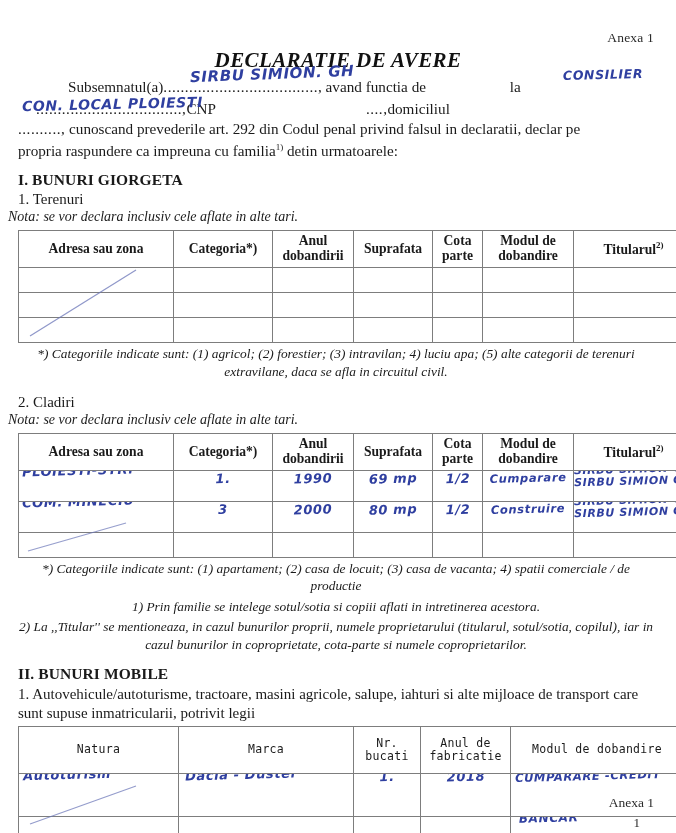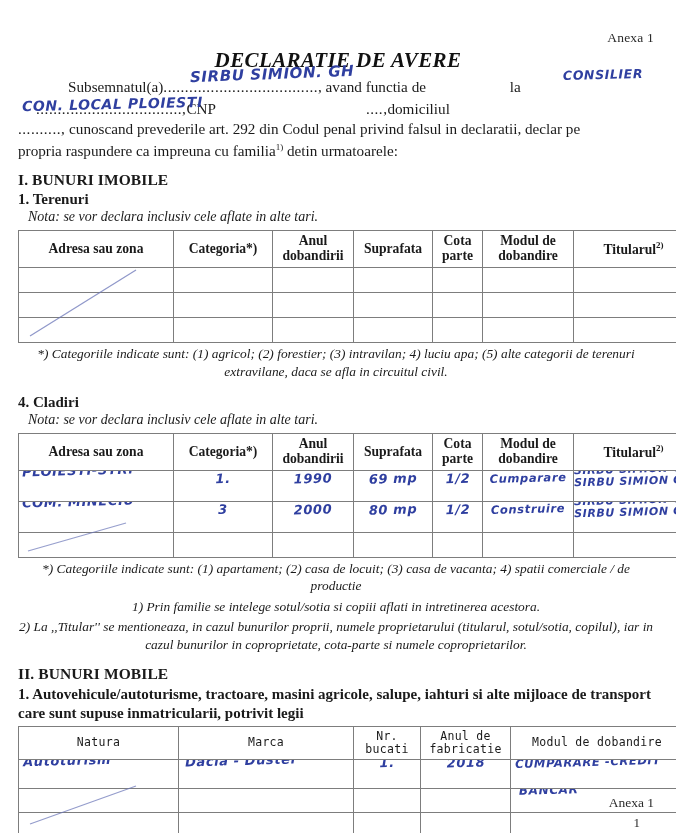--- a/index.html
+++ b/index.html
@@ -89,29 +89,29 @@
 
   
   .sec-title {
     font-weight: bold;
     font-size: 15.5px;
     padding: 0 0 0 18px;
     margin-top: 10px;
     letter-spacing: .1px;
   }
   .sub-title {
-    font-weight: bold;
+    font-weight: normal;
     font-size: 15px;
     padding: 0 14px 0 18px;
     margin-top: 2px;
   }
   .nota {
     font-style: italic;
     font-size: 14px;
-    padding: 1px 0 3px 28px;
+    padding: 1px 0 3px 8px;
   }
 
   
   table.grid {
     border-collapse: collapse;
     margin: 2px 0 0 18px;
     width: 640px;
     table-layout: fixed;
   }
   table.grid th, table.grid td {
@@ -171,21 +171,21 @@
     border-collapse: collapse;
     margin: 3px 0 0 18px;
     width: 640px;
     table-layout: fixed;
   }
   table.grid2 th, table.grid2 td {
     border: 1px solid #7d7d7d;
     font-family: "DejaVu Sans Mono", monospace;
     font-size: 11.5px;
     font-weight: normal;
-    padding: 1px 2px;
+    padding: 8px 2px;
     text-align: center;
     vertical-align: middle;
     height: 21px;
     letter-spacing: .3px;
     overflow: hidden;
   }
   table.grid2 th { height: 30px; line-height: 1.12; }
   .m-natura { width: 155px; }
   .m-marca  { width: 170px; }
   .m-nr     { width: 62px; }
@@ -223,21 +223,21 @@
       <span class="hw hw-func">CONSILIER</span>
     </div>
     <div class="line2">
       <span class="dots">..................................,</span><span>CNP</span><span style="margin-left:150px;" class="dots">....,</span><span>domiciliul</span>
       <span class="hw hw-org">CON. LOCAL PLOIESTI</span>
     </div>
     <p><span class="dots">..........,</span><span> cunoscand prevederile art. 292 din Codul penal privind falsul in declaratii, declar pe</span><br>
     <span>propria raspundere ca impreuna cu familia</span><span class="sup">1)</span><span> detin urmatoarele:</span></p>
   </div>
 
-  <div class="sec-title">I. BUNURI IMOBILE</div>
+  <div class="sec-title">I. BUNURI GIORGETA</div>
   <div class="sub-title">1. Terenuri</div>
   <div class="nota">Nota: se vor declara inclusiv cele aflate in alte tari.</div>
 
   <div class="strike-wrap">
     <table class="grid">
       <thead>
         <tr>
           <th class="c-adresa">Adresa sau zona</th>
           <th class="c-categ">Categoria*)</th>
           <th class="c-an">Anul dobandirii</th>
@@ -277,21 +277,21 @@
         </tr>
       </tbody>
     </table>
     <svg class="strike" style="left:18px; top:34px; width:150px; height:78px;" viewBox="0 0 150 78">
       <line x1="12" y1="72" x2="118" y2="6" stroke="#6b76b8" stroke-width="1.3" opacity="0.75"></line>
     </svg>
   </div>
 
   <div class="fnote">*) Categoriile indicate sunt: (1) agricol; (2) forestier; (3) intravilan; 4) luciu apa; (5) alte categorii de terenuri extravilane, daca se afla in circuitul civil.</div>
 
-  <div class="sub-title" style="margin-top:14px;">4. Cladiri</div>
+  <div class="sub-title" style="margin-top:14px;">2. Cladiri</div>
   <div class="nota">Nota: se vor declara inclusiv cele aflate in alte tari.</div>
 
   <div class="strike-wrap">
     <table class="grid">
       <thead>
         <tr>
           <th class="c-adresa">Adresa sau zona</th>
           <th class="c-categ">Categoria*)</th>
           <th class="c-an">Anul dobandirii</th>
           <th class="c-supraf">Suprafata</th>

